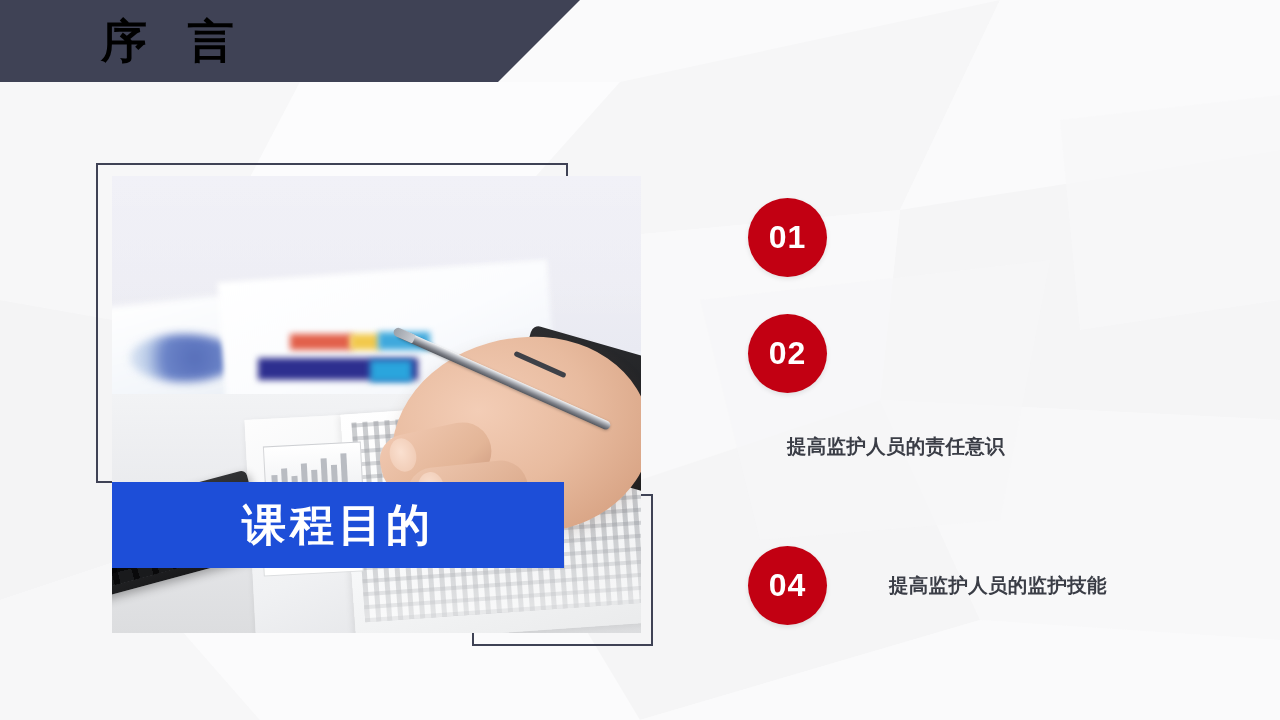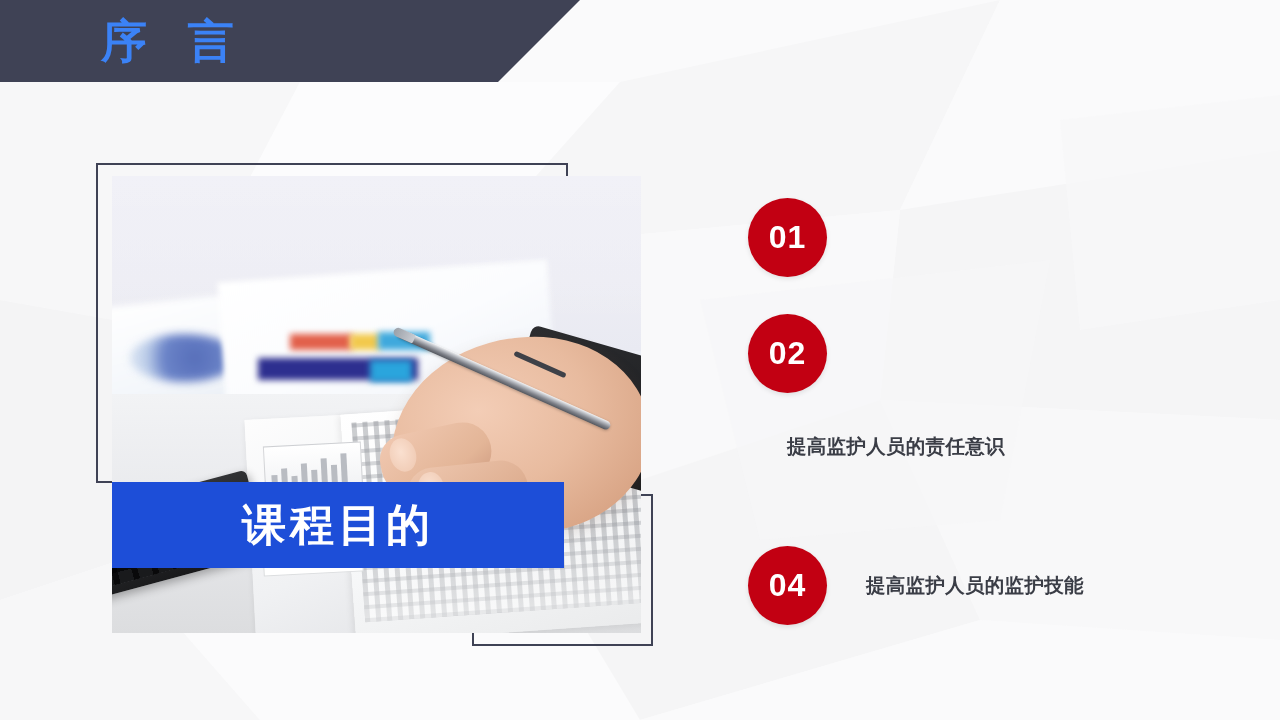--- a/index.html
+++ b/index.html
@@ -37,21 +37,21 @@
     height: 82px;
     background: #3f4255;
     clip-path: polygon(0 0, 580px 0, 498px 82px, 0 82px);
   }
   #header-title {
     position: absolute;
     left: 101px;
     top: 8px;
     font-size: 46px;
     font-weight: bold;
-    color: #3b82f6;
+    color: #000000;
     letter-spacing: 14px;
     line-height: 66px;
     white-space: nowrap;
   }
 
   
   .outline-frame {
     position: absolute;
     border: 2px solid #3f4255;
     box-sizing: border-box;
@@ -303,20 +303,21 @@
     left: 748px;
     top: 190px;
     width: 500px;
   }
   .bullet-row {
     position: absolute;
     left: 0;
     display: flex;
     align-items: center;
     width: 500px;
+    gap: 23px;
   }
   .bullet-badge {
     flex: 0 0 auto;
     width: 79px;
     height: 79px;
     border-radius: 50%;
     background: #c20012;
     color: #ffffff;
     font-size: 32px;
     font-weight: bold;

